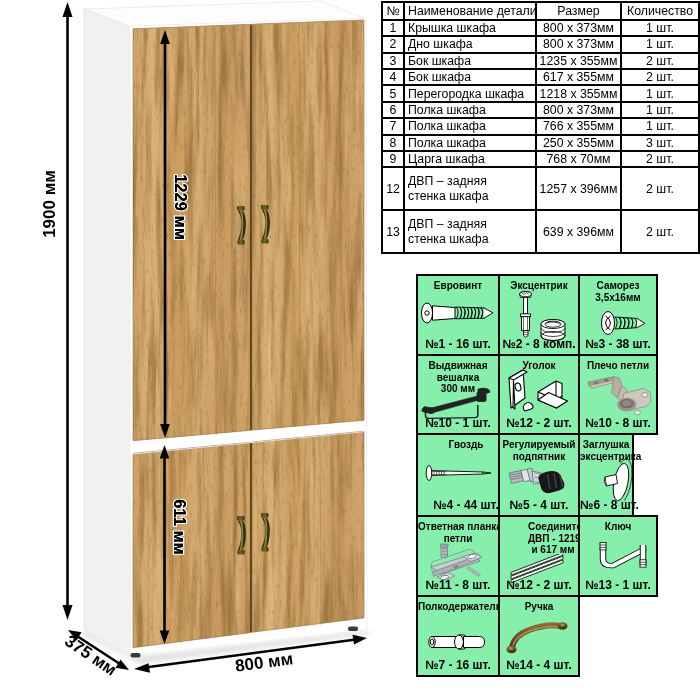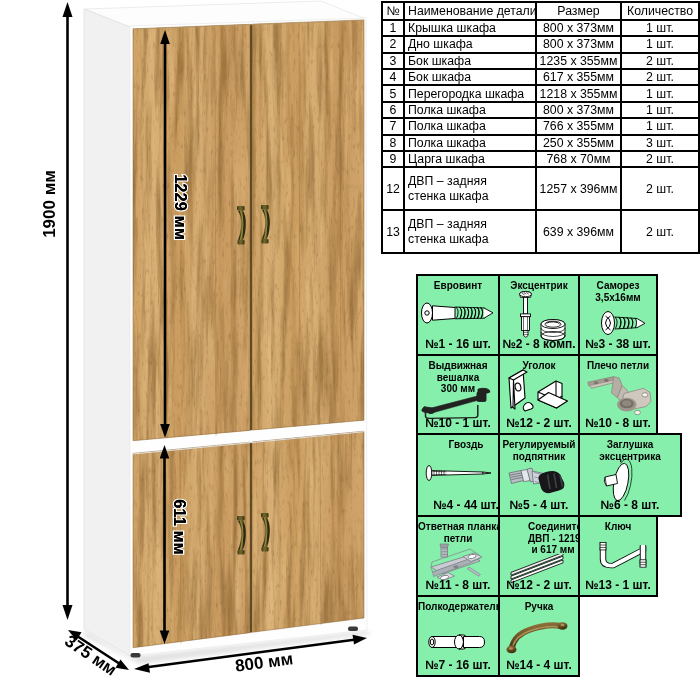--- a/index.html
+++ b/index.html
@@ -236,21 +236,21 @@
    <path d="M20 8.5 l6.5-1 2.8 11 -6.6 1.2 z" fill="#e2e6ea" stroke="#6a6f75" stroke-width="0.8"></path>
    <path d="M26 7 l5-0.8 3.4 12.6 -5 1 z" fill="#c3c8ce" stroke="#6a6f75" stroke-width="0.8"></path>
    <path d="M31 9 l14 3 1 8 -13.5 2 z" fill="#cfd4da" stroke="#6a6f75" stroke-width="0.8"></path>
    <path d="M33 10.5 l13 3 m-12.5 1.5 l13 3 m-12.5 1.5 l12.5 2.8" stroke="#8a8f95" stroke-width="0.9" fill="none"></path>
    <path d="M45 10 q10-3 14 2.5 l4 8 q2 6-5 8 l-9 2.5 q-7 1-9-5 l-2.5-9 q-1-5 7.5-7z" fill="#17171a"></path>
    <path d="M46.5 12.5 l2.5 14.5 m4-15.5 l2.5 14.5 m3.5-13 l2.5 11.5" stroke="#3f3f46" stroke-width="1.6" fill="none"></path>
   </g>
  </svg>
  <div class="gn">№5 - 4 шт.</div>
 </div>
-<div class="gcell" style="left:578px;top:433px;width:104px;height:84px;">
+<div class="gcell" style="left:578px;top:433px;width:56px;height:84px;">
  <div class="gt" style="line-height:11.5px;">Заглушка<br>эксцентрика</div>
  <svg class="gi" style="top:22px" width="76" height="52" viewBox="0 0 76 52">
   <g stroke="#000" stroke-width="0.9" fill="#fff">
    <ellipse cx="40" cy="25" rx="7" ry="19" transform="rotate(11 40 25)"></ellipse>
    <path d="M39.5 6.5 a7 19 11 0 1 4 37" fill="none" stroke-width="0.7"></path>
    <path d="M24 20 l11-2.5 1.5 9 -11 2.5 q-3.5-4.5-1.5-9z"></path>
    <path d="M24 20 l1.5 9" fill="none" stroke-width="0.7"></path>
   </g>
  </svg>
  <div class="gn">№6 - 8 шт.</div>

